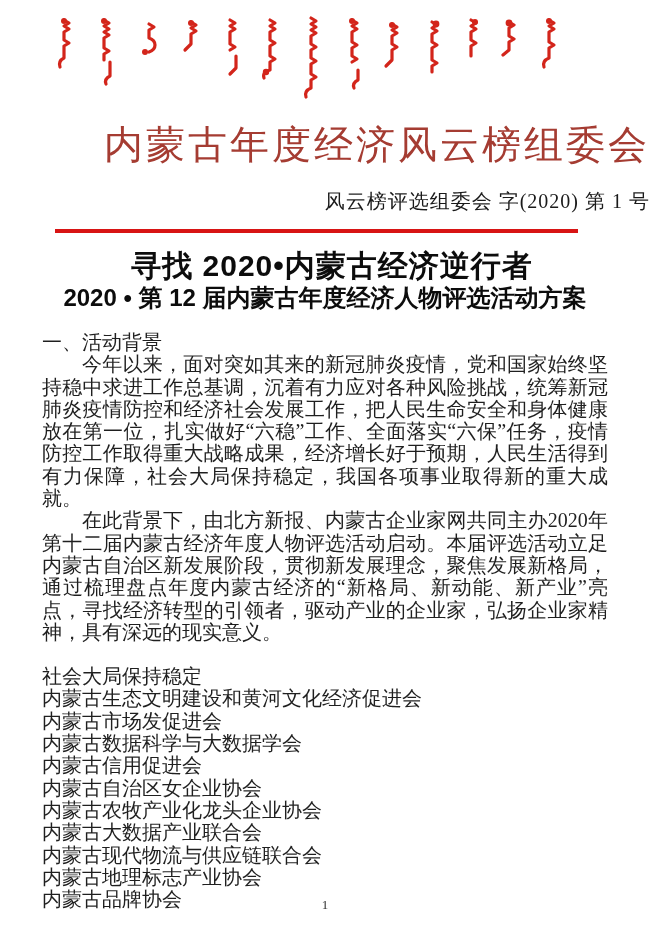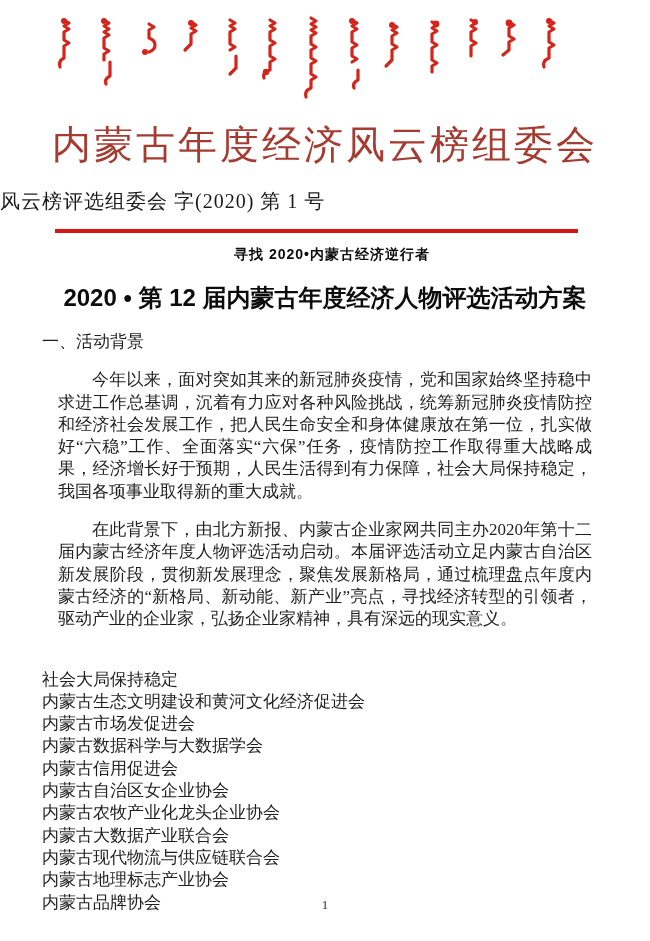--- a/index.html
+++ b/index.html
@@ -11,50 +11,50 @@
     overflow:hidden;
     font-family:"Liberation Serif", serif;
   }
   
   .banner{position:absolute;top:12px;left:40px;width:570px;height:92px;}
   .banner path{stroke:var(--banner-red,#d3251b);stroke-width:3.2;fill:none;stroke-linecap:round;stroke-linejoin:round;}
   .banner circle{fill:var(--banner-red,#d3251b);}
   
   .org-title{
     position:absolute;top:118px;left:0;right:0;
-    text-align:center;
+    text-align:right;
     font-size:39px;letter-spacing:3px;
     color:var(--title-red,#a53c32);
     font-family:"Liberation Serif", serif;
     white-space:nowrap;
   }
   .doc-no{
     position:absolute;top:188px;left:0;right:0;
-    text-align:left;
+    text-align:right;
     font-size:20px;letter-spacing:1px;color:#1a1a1a;
     white-space:nowrap;
   }
   .rule{
     position:absolute;top:229px;left:55px;width:523px;height:4px;
     background:var(--rule-red,#d81414);
   }
   .h1,.h2{
     position:absolute;left:0;right:0;text-align:center;
     font-family:"Liberation Sans", sans-serif;
     font-weight:bold;color:#0c0c0c;white-space:nowrap;
   }
-  .h1{top:246px;font-size:14px;letter-spacing:1px;padding-left:14px;}
+  .h1{top:246px;font-size:30px;letter-spacing:1px;padding-left:14px;}
   .h2{top:282px;font-size:24px;}
   .content{
     position:absolute;top:331px;left:42px;width:566px;
-    font-size:17px;line-height:22.3px;color:#1f1f1f;
+    font-size:20px;line-height:22.3px;color:#1f1f1f;
     text-align:justify;
   }
   .content .sec-title{white-space:nowrap;}
-  .content p{margin:16px;text-indent:2em;}
+  .content p{margin:0;text-indent:2em;}
   .gap{height:22px;}
   .list-line{white-space:nowrap;}
   .page-no{
     position:absolute;top:897px;left:0;right:0;
     text-align:center;font-size:13px;color:#333;
   }
 </style>
 </head>
 <body>
 

